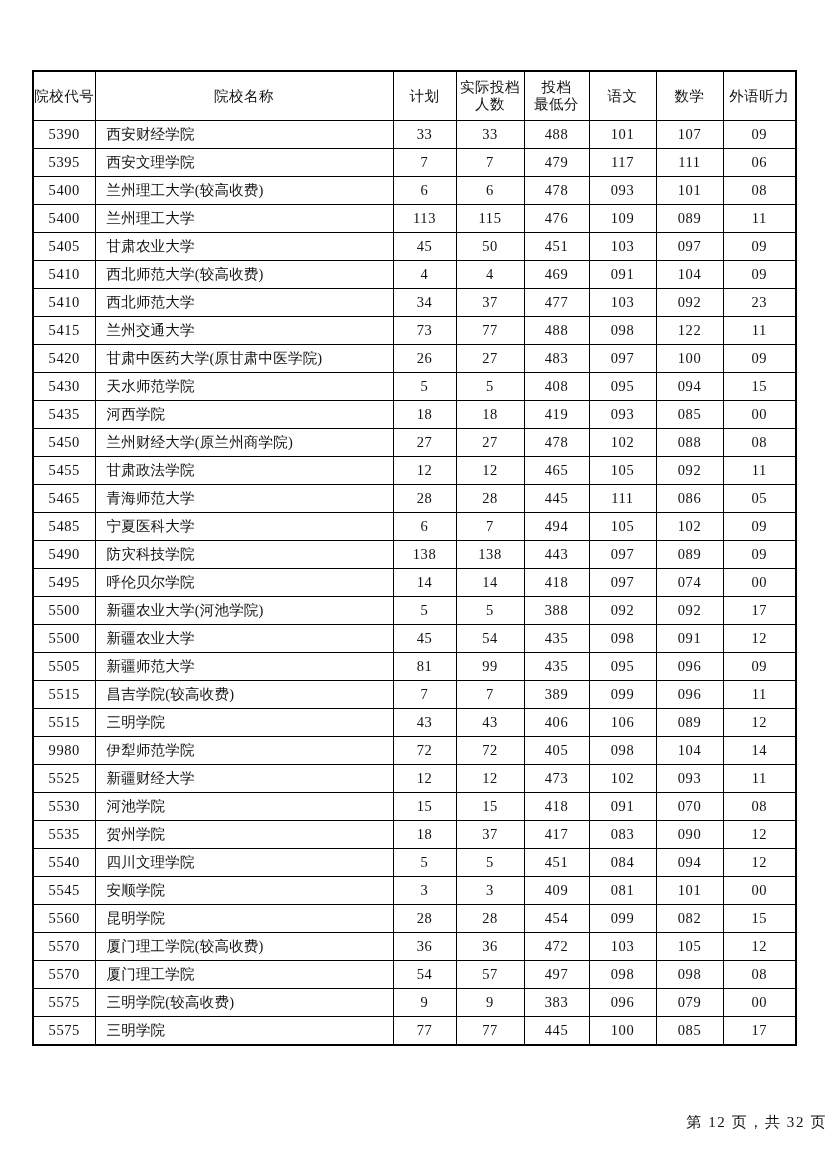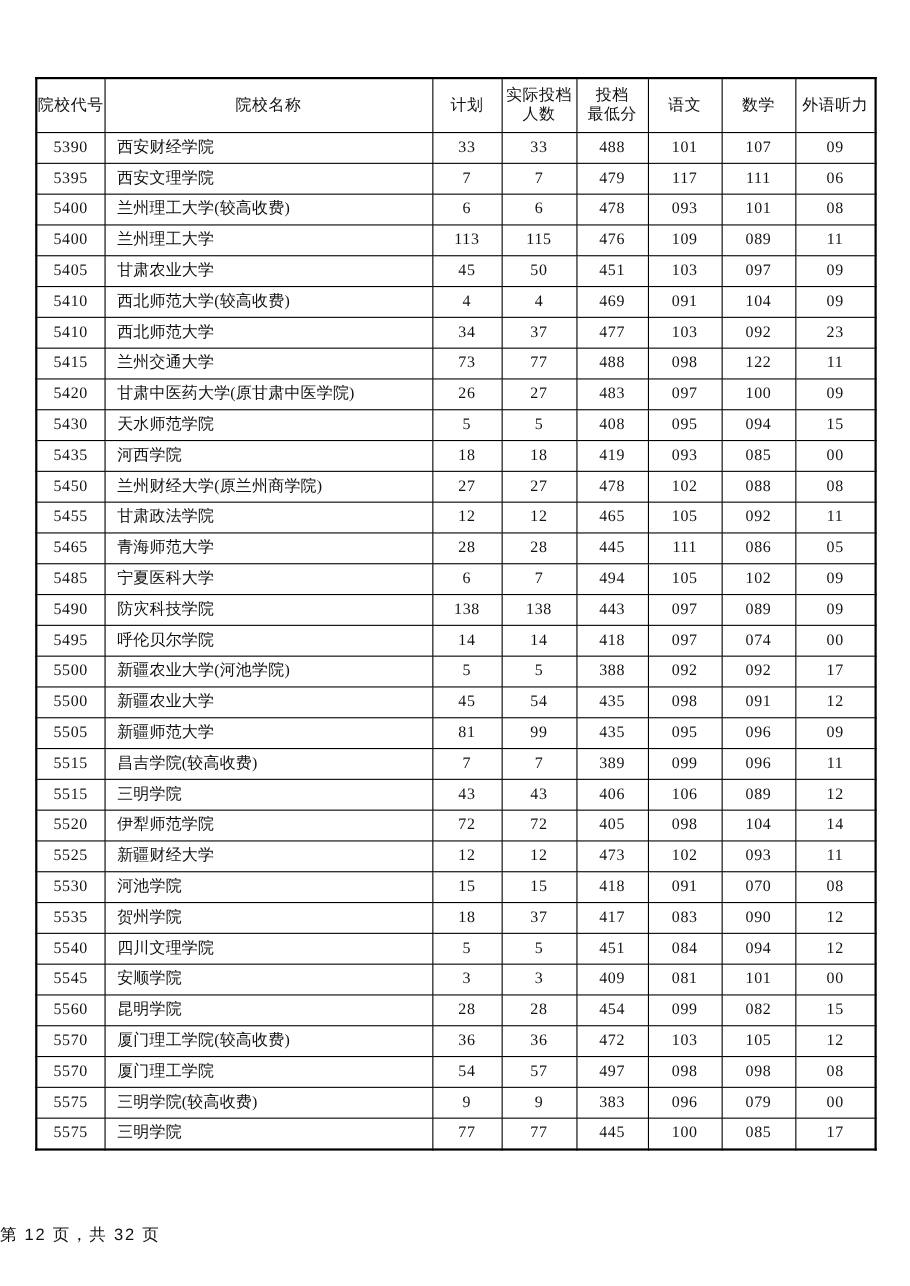--- a/index.html
+++ b/index.html
@@ -81,25 +81,25 @@
     margin-top: 20px;
   }
   tbody td.num {
     letter-spacing: 0.6px;
   }
   .footer {
     position: absolute;
     left: 0;
     top: 1113px;
     width: 827px;
-    text-align: left;
+    text-align: right;
     font-size: 15px;
     letter-spacing: 1.6px;
     color: #111;
-    font-family: Liberation Sans, sans-serif;
+    font-family: Liberation Serif, serif;
   }
 </style>
 </head>
 <body>
 
 <div class="page">
 
   <div class="table-wrap">
     <table class="score-table">
       <colgroup>
@@ -357,21 +357,21 @@
             <td class="code">5515</td>
             <td class="name">三明学院</td>
             <td class="num">43</td>
             <td class="num">43</td>
             <td class="num">406</td>
             <td class="num">106</td>
             <td class="num">089</td>
             <td class="num">12</td>
           </tr>
           <tr>
-            <td class="code">5520</td>
+            <td class="code">9980</td>
             <td class="name">伊犁师范学院</td>
             <td class="num">72</td>
             <td class="num">72</td>
             <td class="num">405</td>
             <td class="num">098</td>
             <td class="num">104</td>
             <td class="num">14</td>
           </tr>
           <tr>
             <td class="code">5525</td>

